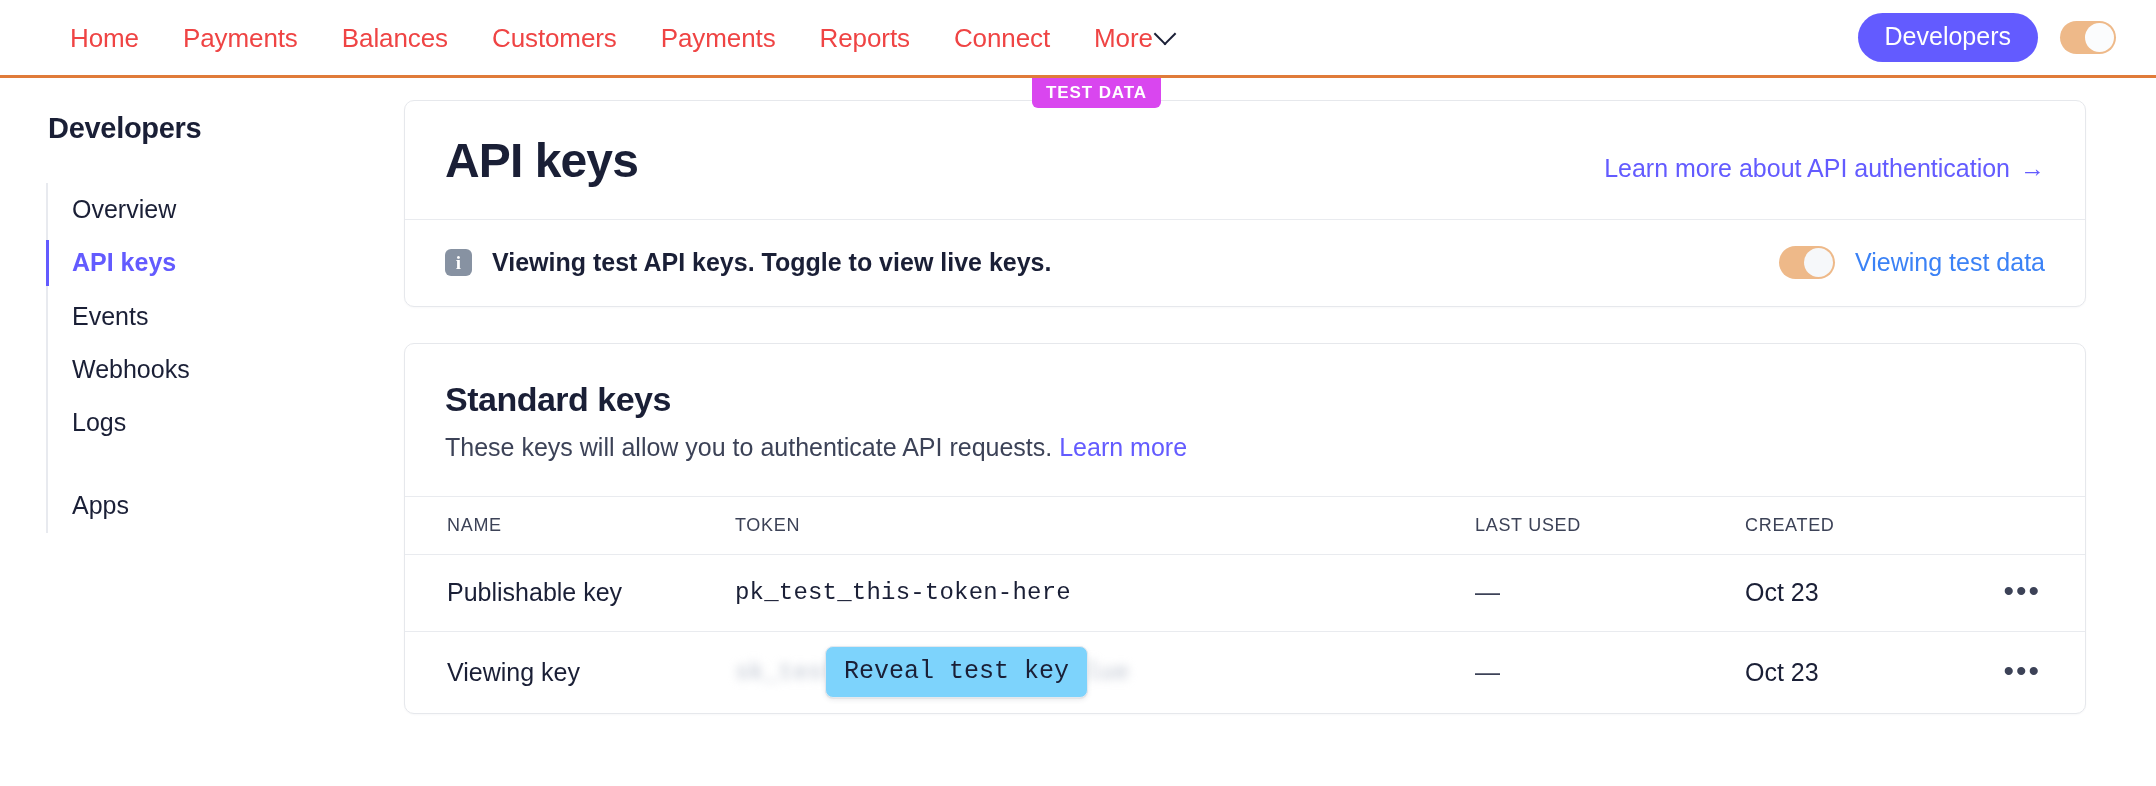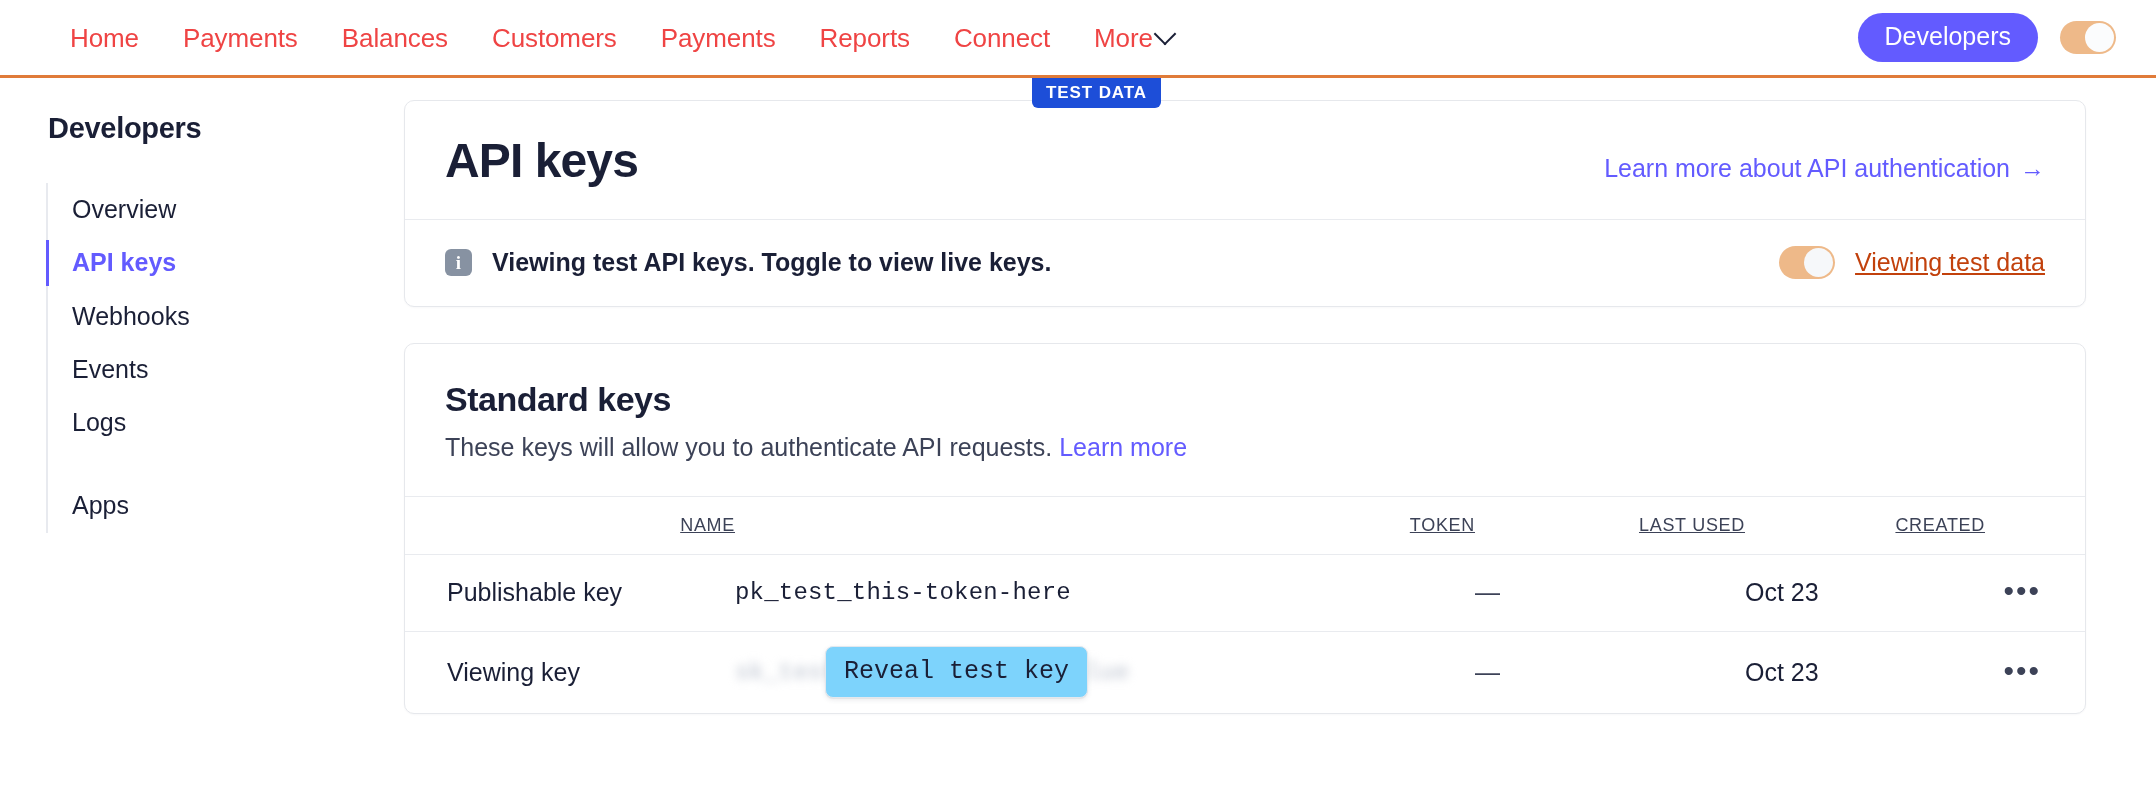--- a/index.html
+++ b/index.html
@@ -83,21 +83,21 @@
     width: 29px; height: 29px;
     border-radius: 50%;
     background: #fbfcfd;
   }
 
   
   .test-badge {
     position: absolute;
     left: 1032px;
     top: 78px;
-    background: #1d4ed8;
+    background: #d946ef;
     color: #ffffff;
     font-size: 17px;
     font-weight: bold;
     letter-spacing: 0.9px;
     padding: 6px 14px 7px;
     border-bottom-left-radius: 6px;
     border-bottom-right-radius: 6px;
     line-height: 1;
     z-index: 5;
   }
@@ -212,49 +212,48 @@
     flex: none;
   }
   .banner-toggle::after {
     content: "";
     position: absolute;
     right: 2px; top: 2px;
     width: 29px; height: 29px;
     border-radius: 50%;
     background: #f6f8fa;
   }
-  .banner-toggle-label { font-size: 25px; color: #c2410c; text-decoration: underline; }
+  .banner-toggle-label { font-size: 25px; color: #3b82f6; }
 
   .section-head { padding: 36px 40px 34px; }
   .section-title {
     font-size: 34px;
     font-weight: bold;
     color: #1a1f36;
     letter-spacing: -0.5px;
     line-height: 1.15;
   }
   .section-desc {
     margin-top: 14px;
     font-size: 25px;
     color: #3c4257;
   }
   .section-desc .inline-link { color: #635bff; cursor: pointer; }
 
   
   table { width: 100%; border-collapse: collapse; table-layout: fixed; }
   th {
-    text-align: right;
+    text-align: left;
     font-size: 18px;
     font-weight: normal;
     letter-spacing: 0.7px;
     color: #3c4257;
     padding: 18px 0 18px 0;
     border-top: 1px solid #e9ebef;
     border-bottom: 1px solid #e9ebef;
-    text-decoration: underline;
   }
   th.c-name { padding-left: 42px; width: 330px; }
   th.c-token { width: 740px; }
   th.c-last { width: 270px; }
   th.c-created { width: 240px; }
   th.c-menu { width: auto; }
   td {
     font-size: 25px;
     color: #1a1f36;
     padding: 23px 0 24px 0;
@@ -328,22 +327,22 @@
 
 <div class="test-badge">TEST DATA</div>
 
 <div class="body-wrap">
 
   <aside class="sidebar">
     <div class="sidebar-title">Developers</div>
     <nav class="sidebar-nav">
       <div class="side-item">Overview</div>
       <div class="side-item active">API keys</div>
+      <div class="side-item">Events</div>
       <div class="side-item">Webhooks</div>
-      <div class="side-item">Events</div>
       <div class="side-item">Logs</div>
       <div class="side-gap"></div>
       <div class="side-item">Apps</div>
     </nav>
   </aside>
 
   <main class="main">
 
     <section class="card">
       <div class="card-head">

